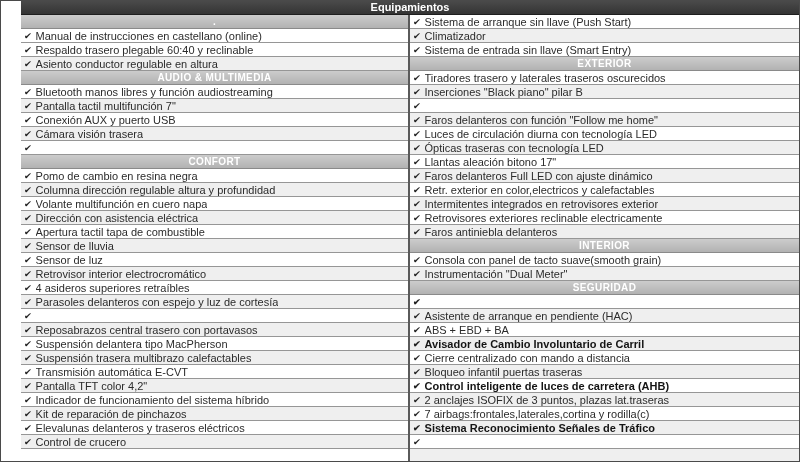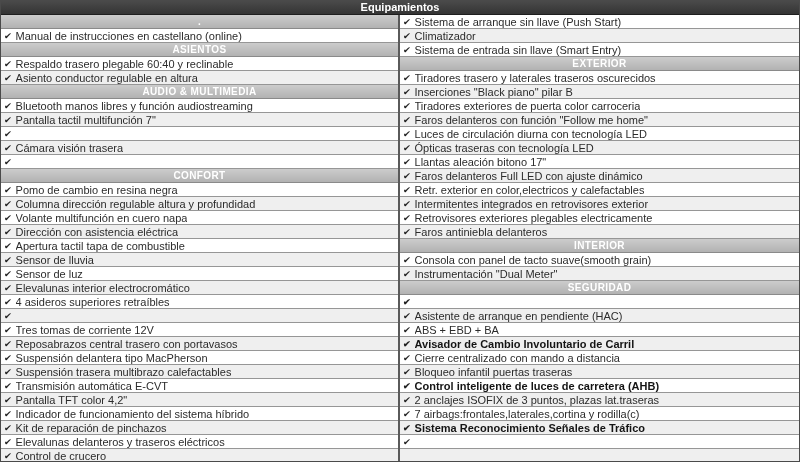--- a/index.html
+++ b/index.html
@@ -8,20 +8,21 @@
     background: #ffffff;
   }
   .equip-table {
     width: 800px;
     height: 462px;
     box-sizing: border-box;
     border: 1px solid #4a4a4a;
     background: #ffffff;
     font-family: "Liberation Sans", sans-serif;
     overflow: hidden;
+    padding-left: 20px;
   }
   .table-title {
     height: 14px;
     box-sizing: border-box;
     background: linear-gradient(var(--header-bg-top, #4a4a4a), var(--header-bg, #343434));
     border-bottom: 1px solid #1e1e1e;
     color: #ffffff;
     font-size: 11px;
     font-weight: bold;
     line-height: 13px;
@@ -88,23 +89,20 @@
   <div class="table-title">Equipamientos</div>
   <div class="columns">
     <div class="col col-left">
         <div class="row section">
           <span class="label">.</span>
         </div>
         <div class="row">
           <span class="check">✔</span>
           <span class="label">Manual de instrucciones en castellano (online)</span>
         </div>
-        <div class="row section">
-          <span class="label">ASIENTOS</span>
-        </div>
         <div class="row">
           <span class="check">✔</span>
           <span class="label">Respaldo trasero plegable 60:40 y reclinable</span>
         </div>
         <div class="row shade">
           <span class="check">✔</span>
           <span class="label">Asiento conductor regulable en altura</span>
         </div>
         <div class="row section">
           <span class="label">AUDIO &amp; MULTIMEDIA</span>
@@ -112,20 +110,21 @@
         <div class="row">
           <span class="check">✔</span>
           <span class="label">Bluetooth manos libres y función audiostreaming</span>
         </div>
         <div class="row shade">
           <span class="check">✔</span>
           <span class="label">Pantalla tactil multifunción 7"</span>
         </div>
         <div class="row">
           <span class="check">✔</span>
+          <span class="label">Conexión AUX y puerto USB</span>
         </div>
         <div class="row shade">
           <span class="check">✔</span>
           <span class="label">Cámara visión trasera</span>
         </div>
         <div class="row">
           <span class="check">✔</span>
         </div>
         <div class="row section">
           <span class="label">CONFORT</span>
@@ -153,32 +152,32 @@
         <div class="row shade">
           <span class="check">✔</span>
           <span class="label">Sensor de lluvia</span>
         </div>
         <div class="row">
           <span class="check">✔</span>
           <span class="label">Sensor de luz</span>
         </div>
         <div class="row shade">
           <span class="check">✔</span>
-          <span class="label">Elevalunas interior electrocromático</span>
+          <span class="label">Retrovisor interior electrocromático</span>
         </div>
         <div class="row">
           <span class="check">✔</span>
           <span class="label">4 asideros superiores retraíbles</span>
         </div>
         <div class="row shade">
           <span class="check">✔</span>
-        </div>
-        <div class="row">
-          <span class="check">✔</span>
-          <span class="label">Tres tomas de corriente 12V</span>
+          <span class="label">Parasoles delanteros con espejo y luz de cortesía</span>
+        </div>
+        <div class="row">
+          <span class="check">✔</span>
         </div>
         <div class="row shade">
           <span class="check">✔</span>
           <span class="label">Reposabrazos central trasero con portavasos</span>
         </div>
         <div class="row">
           <span class="check">✔</span>
           <span class="label">Suspensión delantera tipo MacPherson</span>
         </div>
         <div class="row shade">
@@ -229,21 +228,20 @@
         <div class="row">
           <span class="check">✔</span>
           <span class="label">Tiradores trasero y laterales traseros oscurecidos</span>
         </div>
         <div class="row shade">
           <span class="check">✔</span>
           <span class="label">Inserciones "Black piano" pilar B</span>
         </div>
         <div class="row">
           <span class="check">✔</span>
-          <span class="label">Tiradores exteriores de puerta color carroceria</span>
         </div>
         <div class="row shade">
           <span class="check">✔</span>
           <span class="label">Faros delanteros con función "Follow me home"</span>
         </div>
         <div class="row">
           <span class="check">✔</span>
           <span class="label">Luces de circulación diurna con tecnología LED</span>
         </div>
         <div class="row shade">
@@ -261,21 +259,21 @@
         <div class="row">
           <span class="check">✔</span>
           <span class="label">Retr. exterior en color,electricos y calefactables</span>
         </div>
         <div class="row shade">
           <span class="check">✔</span>
           <span class="label">Intermitentes integrados en retrovisores exterior</span>
         </div>
         <div class="row">
           <span class="check">✔</span>
-          <span class="label">Retrovisores exteriores plegables electricamente</span>
+          <span class="label">Retrovisores exteriores reclinable electricamente</span>
         </div>
         <div class="row shade">
           <span class="check">✔</span>
           <span class="label">Faros antiniebla delanteros</span>
         </div>
         <div class="row section">
           <span class="label">INTERIOR</span>
         </div>
         <div class="row">
           <span class="check">✔</span>

